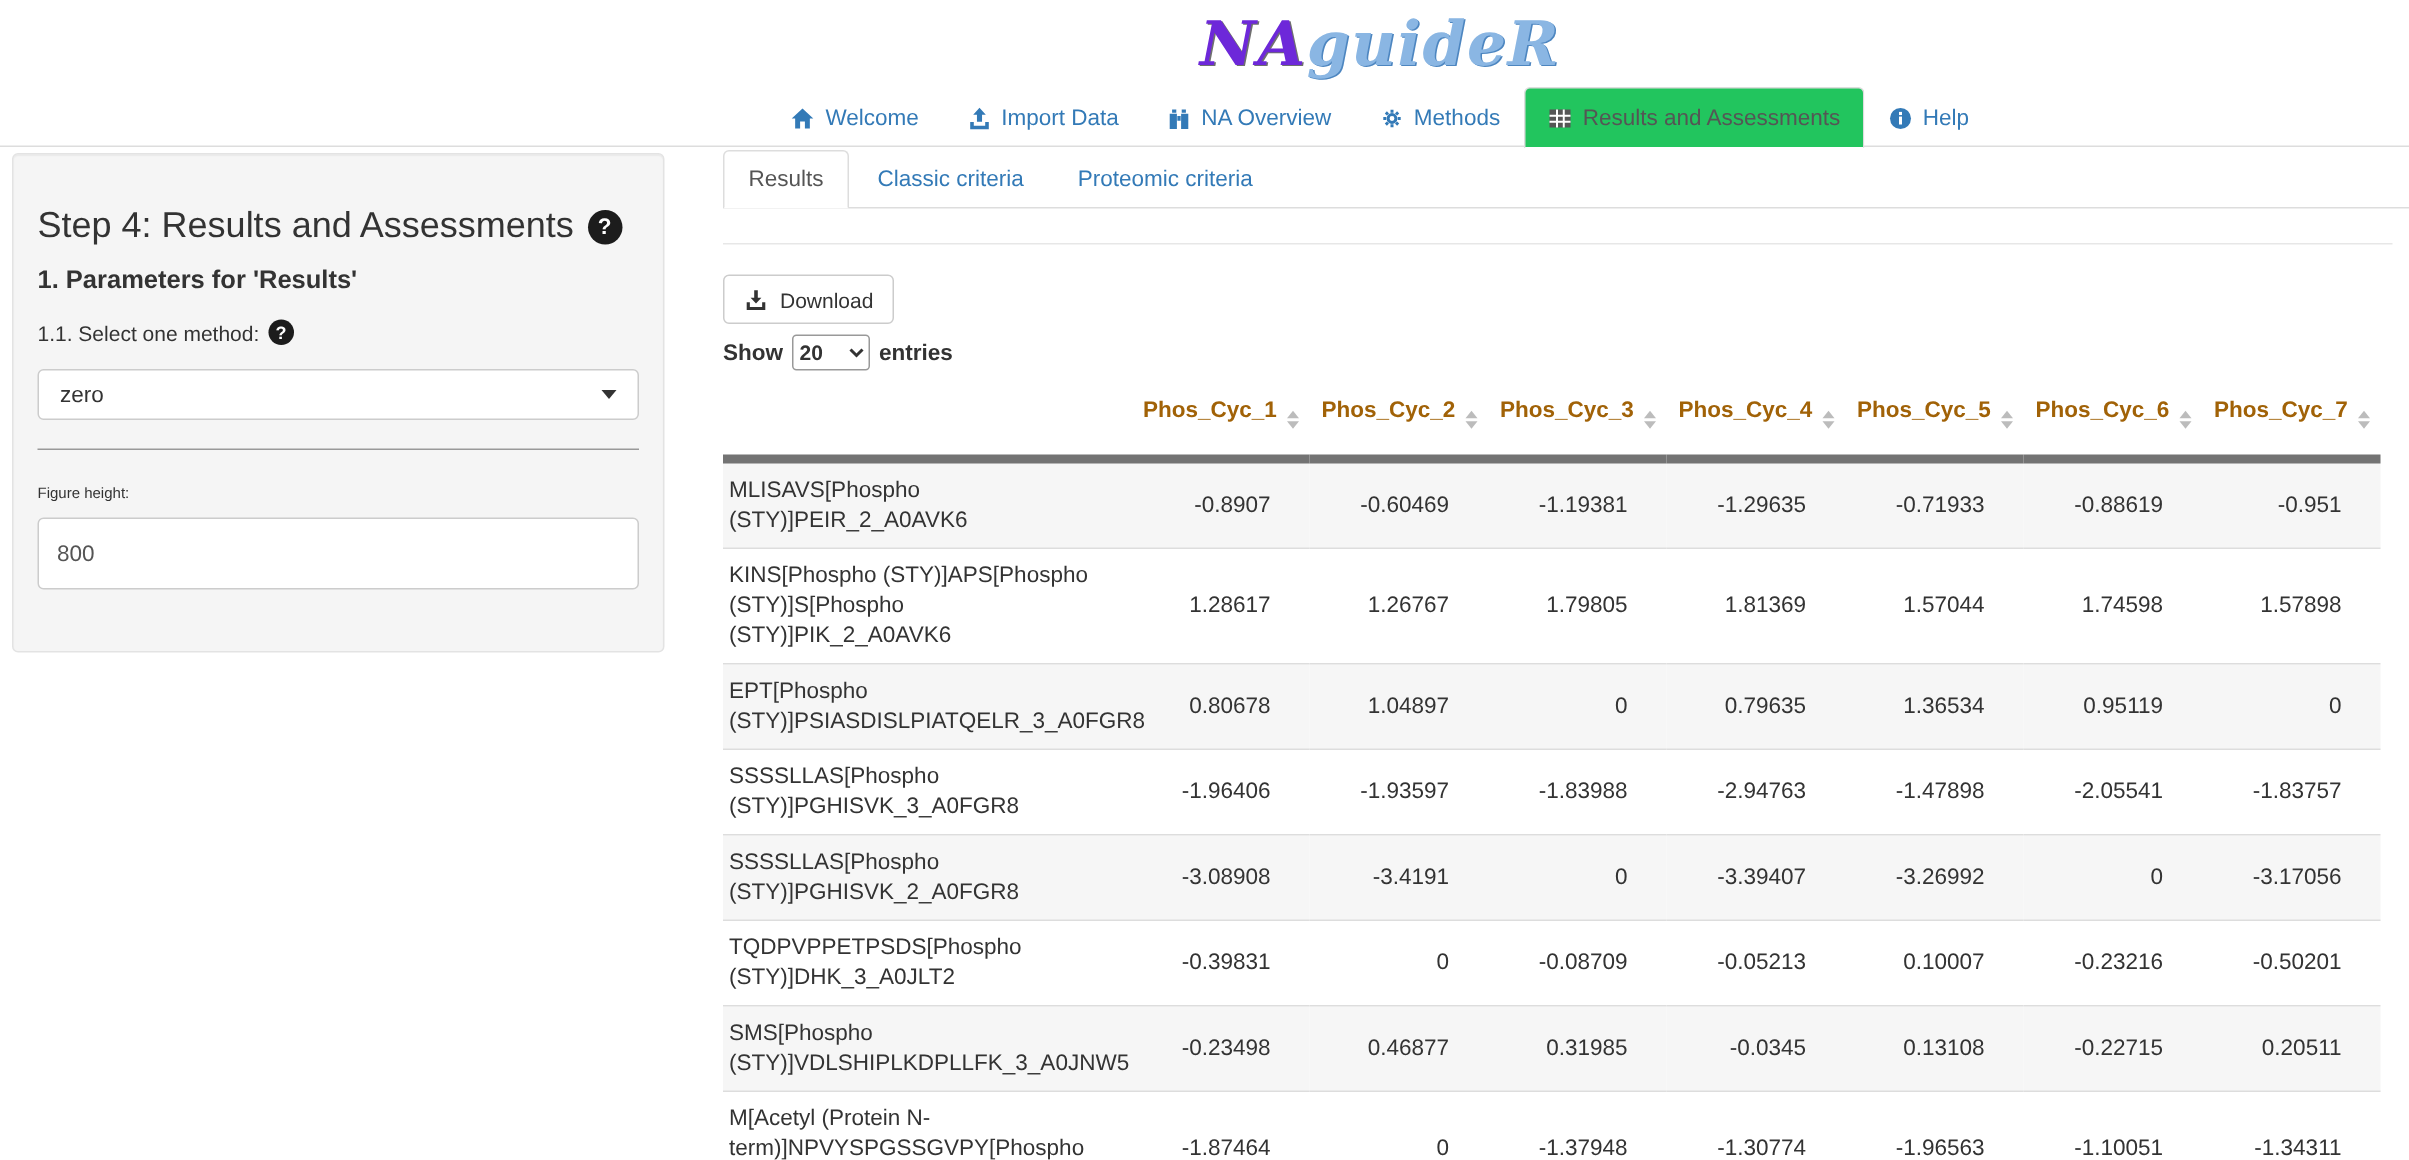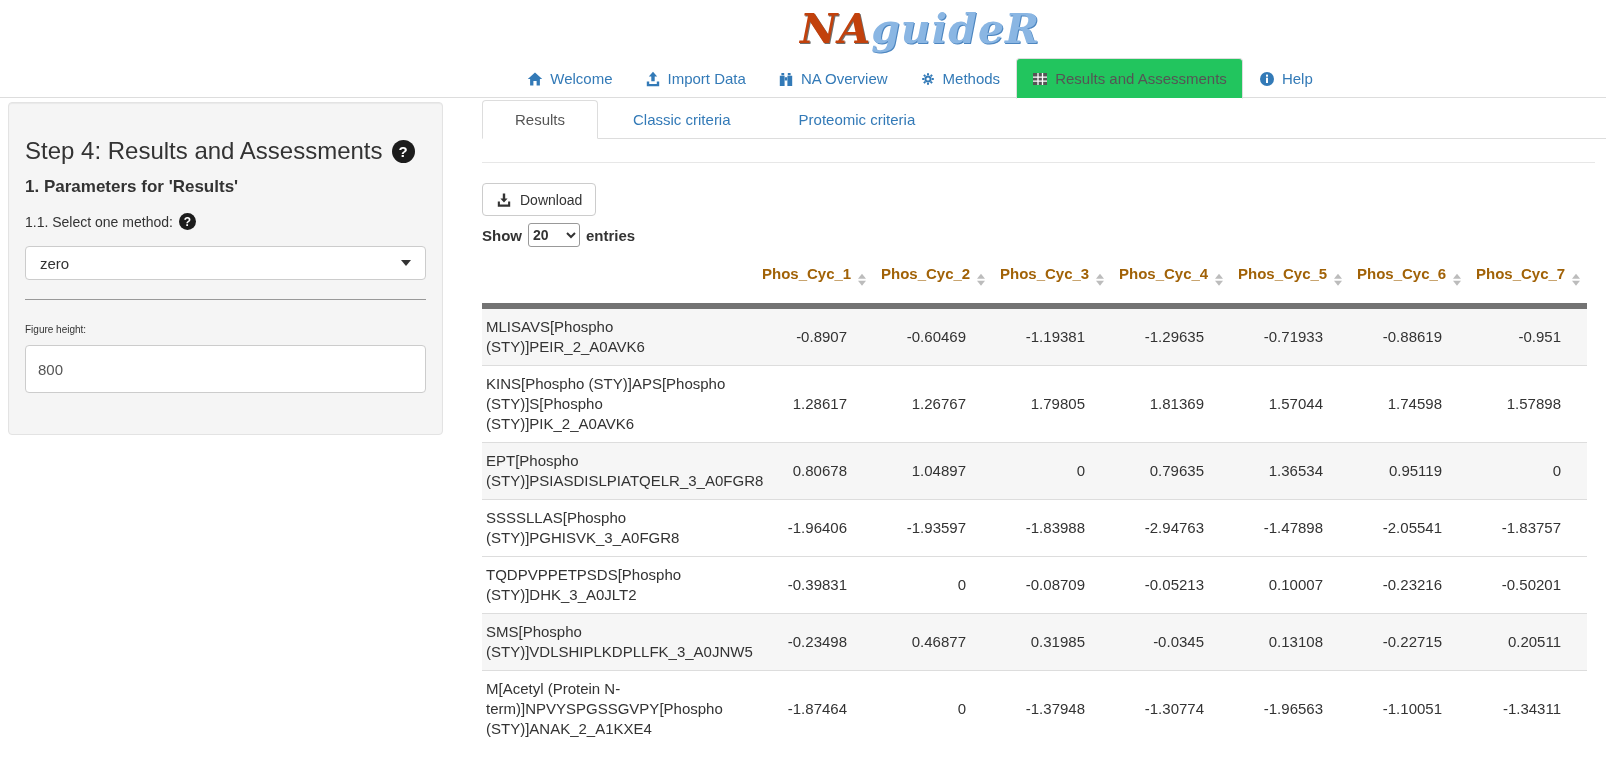--- a/index.html
+++ b/index.html
@@ -6,21 +6,21 @@
   html,body { margin:0; padding:0; }
   body {
     width:1606px; height:773px; overflow:hidden; background:#fff;
     font-family:"Liberation Sans", sans-serif; color:#333; position:relative;
   }
 
   
   .logo-row { text-align:center; padding:5px 0 2px 234px; height:58px; }
   .logo { font-family:"DejaVu Serif", serif; font-style:italic; font-weight:bold;
           font-size:41px; line-height:48px; letter-spacing:1px; }
-  .logo-na { color:#c2410c; text-shadow:1px 1px 0 #6f6f6f; }
+  .logo-na { color:#6d28d9; text-shadow:1px 1px 0 #6f6f6f; }
   .logo-guider { color:#8ab6e3; text-shadow:1px 1px 0 #4d86c0; }
 
   
   .topnav { border-bottom:1px solid #ddd; padding-left:234px; height:40px;
             display:flex; justify-content:center; }
   .topnav ul { list-style:none; margin:0; padding:0; display:flex; }
   .topnav li { margin-bottom:-1px; }
   .topnav a { display:flex; align-items:center; gap:7px; padding:10px 15px;
               font-size:15px; line-height:19px; color:#337ab7; text-decoration:none;
               border:1px solid transparent; border-radius:4px 4px 0 0; cursor:pointer; }
@@ -52,21 +52,21 @@
                 border-right:5px solid transparent; border-top:6px solid #333; }
   .panel hr { border:0; border-top:1px solid #999; margin:19px 0 24px; }
   .fh-label { font-size:10px; margin-bottom:10px; }
   .fh-input { width:100%; height:48px; border:1px solid #ccc; border-radius:4px;
               padding:0 12px; font-size:15px; color:#555; background:#fff; outline:none; }
 
   
   .subtabs { list-style:none; margin:2px 0 0; padding:0; display:flex;
              border-bottom:1px solid #ddd; }
   .subtabs li { margin-bottom:-1px; margin-right:2px; }
-  .subtabs a { display:block; padding:10px 32px; font-size:15px; line-height:17px;
+  .subtabs a { display:block; padding:10px 16px; font-size:15px; line-height:17px;
                color:#337ab7; text-decoration:none; border:1px solid transparent;
                border-radius:4px 4px 0 0; cursor:pointer; }
   .subtabs li.active a { color:#555; background:#fff; border-color:#ddd; border-bottom-color:#fff; }
   .pane-hr { border:0; border-top:1px solid #e7e7e7; margin:23px 0 0; width:1113px; }
 
   
   .download-btn { margin-top:20px; display:inline-flex; align-items:center; gap:8px;
                   padding:6px 13px; height:33px; background:#fff; border:1px solid #ccc;
                   border-radius:4px; font-size:14px; color:#333; cursor:pointer;
                   font-family:"Liberation Sans", sans-serif; }
@@ -298,20 +298,30 @@
           <tr class="even">
             <td class="rowname">SSSSLLAS[Phospho (STY)]PGHISVK_3_A0FGR8</td>
             <td>-1.96406</td>
             <td>-1.93597</td>
             <td>-1.83988</td>
             <td>-2.94763</td>
             <td>-1.47898</td>
             <td>-2.05541</td>
             <td>-1.83757</td>
           </tr>
+          <tr class="odd">
+            <td class="rowname">SSSSLLAS[Phospho (STY)]PGHISVK_2_A0FGR8</td>
+            <td>-3.08908</td>
+            <td>-3.4191</td>
+            <td>0</td>
+            <td>-3.39407</td>
+            <td>-3.26992</td>
+            <td>0</td>
+            <td>-3.17056</td>
+          </tr>
           <tr class="even">
             <td class="rowname">TQDPVPPETPSDS[Phospho (STY)]DHK_3_A0JLT2</td>
             <td>-0.39831</td>
             <td>0</td>
             <td>-0.08709</td>
             <td>-0.05213</td>
             <td>0.10007</td>
             <td>-0.23216</td>
             <td>-0.50201</td>
           </tr>

